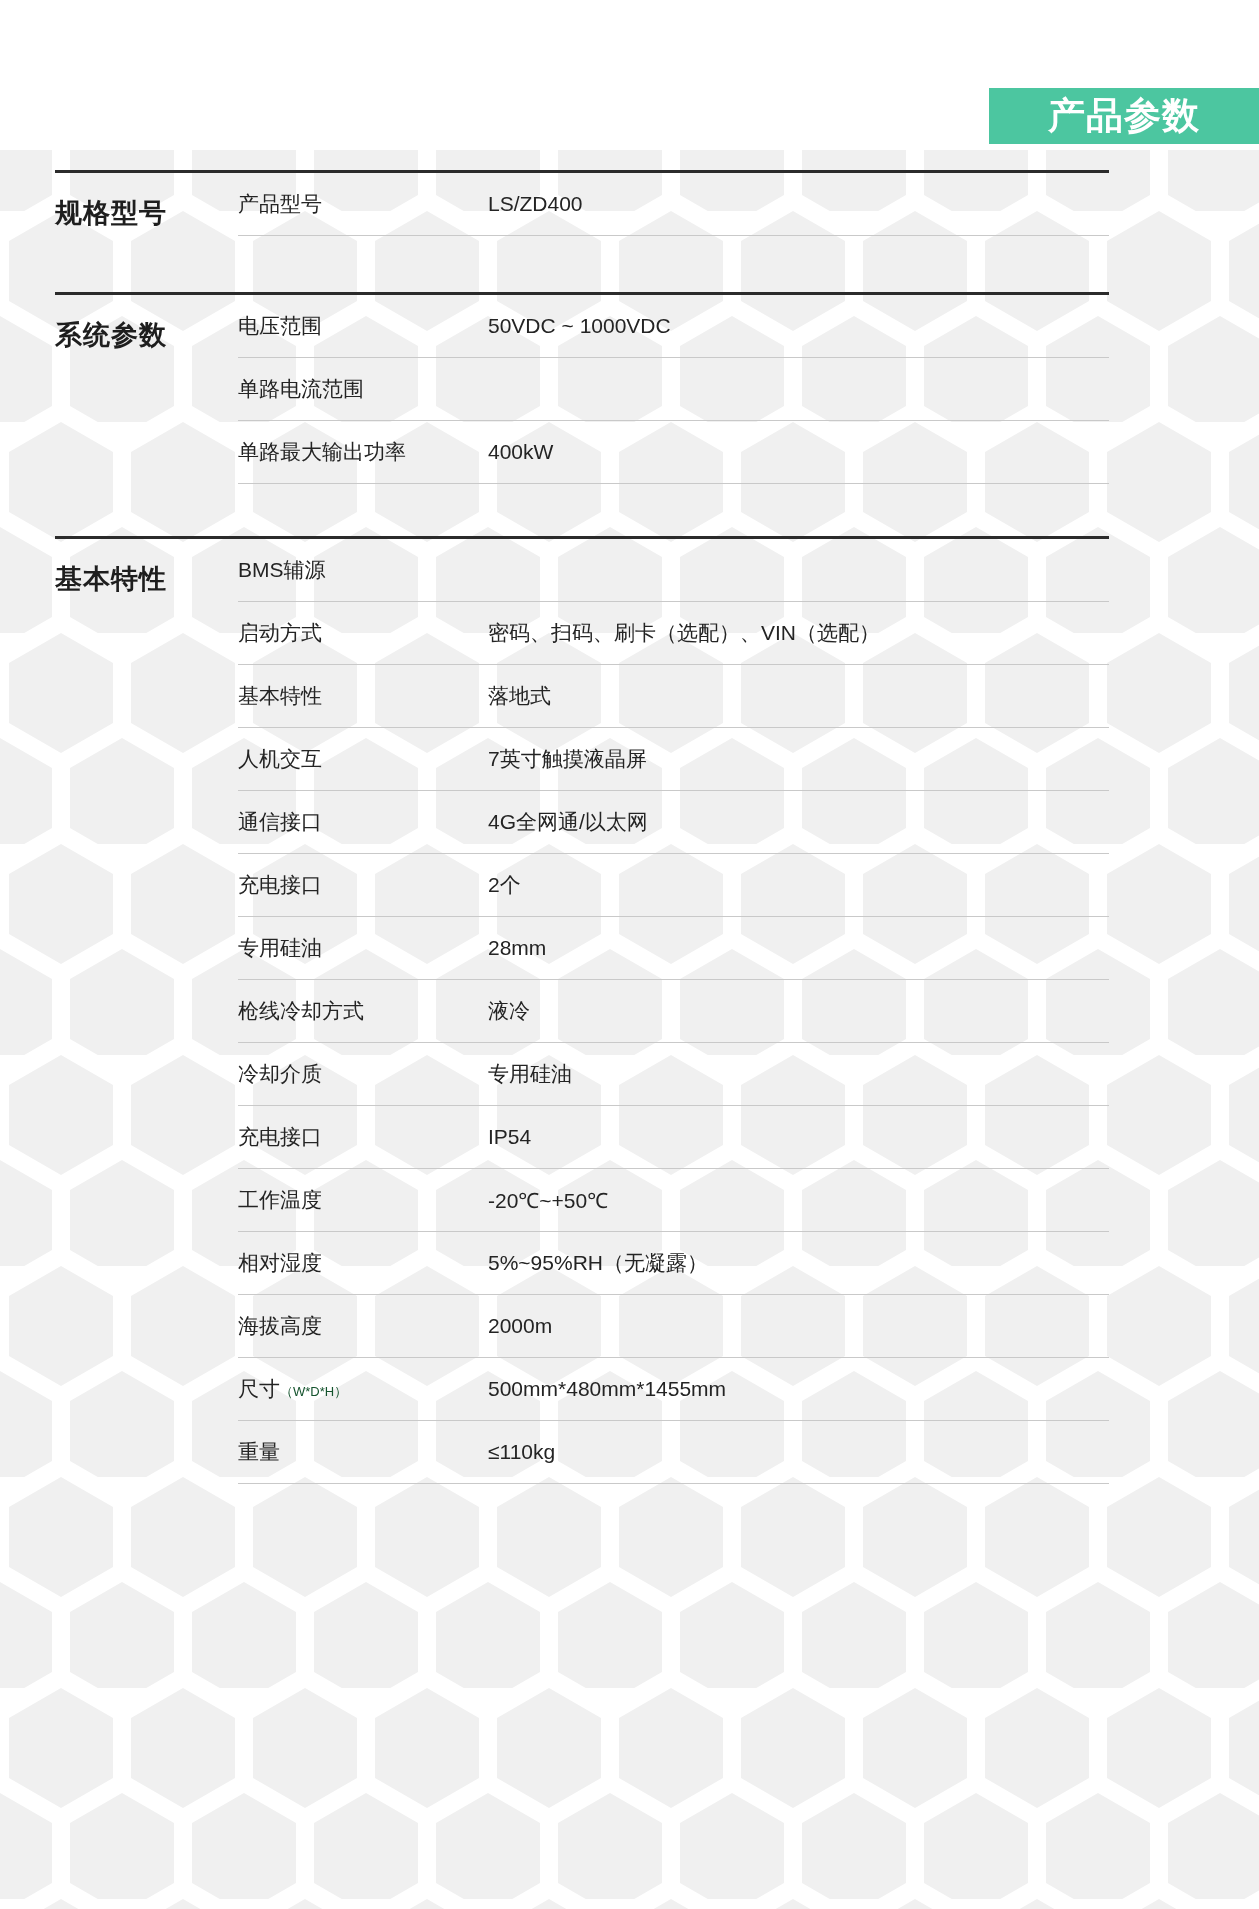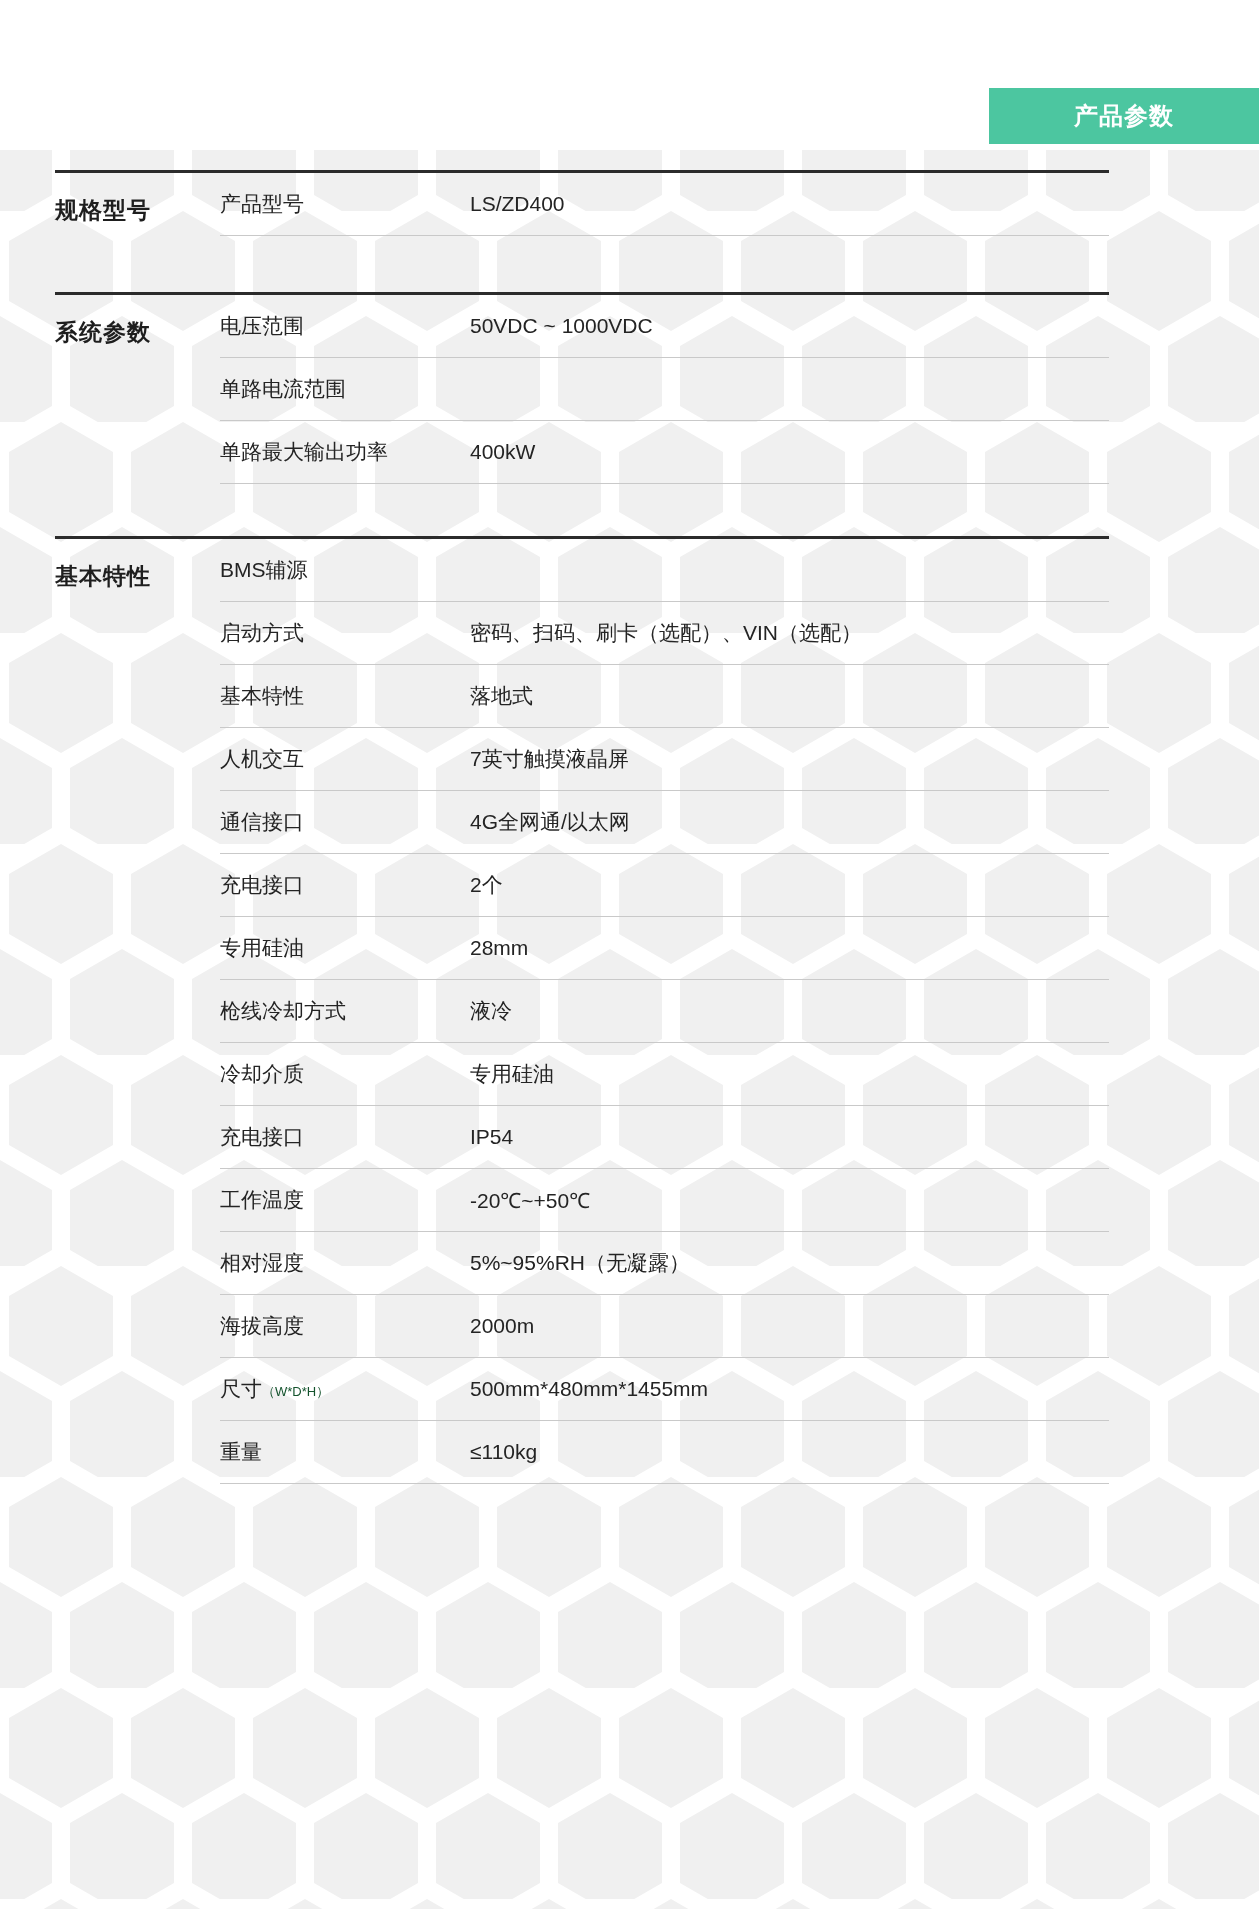--- a/index.html
+++ b/index.html
@@ -35,21 +35,21 @@
     width: 270px;
     height: 56px;
     background: #4cc6a0;
     display: flex;
     align-items: center;
     justify-content: center;
     z-index: 3;
   }
   .badge-text {
     color: #ffffff;
-    font-size: 24px;
+    font-size: 37px;
     font-weight: bold;
     letter-spacing: 1px;
   }
 
   
   .sheet {
     position: absolute;
     left: 0;
     top: 0;
     width: 1259px;
@@ -70,36 +70,37 @@
   }
 
   .section-body {
     display: flex;
     align-items: flex-start;
   }
 
   .section-title {
     width: 165px;
     flex: 0 0 165px;
-    font-size: 23px;
+    font-size: 27px;
     font-weight: bold;
     color: #1e1e1e;
     padding-top: 22px;
     letter-spacing: 1px;
   }
 
   .rows {
     flex: 1 1 auto;
   }
 
   .row {
     display: flex;
     align-items: center;
     height: 62px;
     border-bottom: 1px solid #c9c9c9;
+    margin-left: 18px;
   }
 
   .row .label {
     width: 250px;
     flex: 0 0 250px;
     font-size: 21px;
     color: #242424;
   }
   .row .label .sub {
     font-size: 13px;

